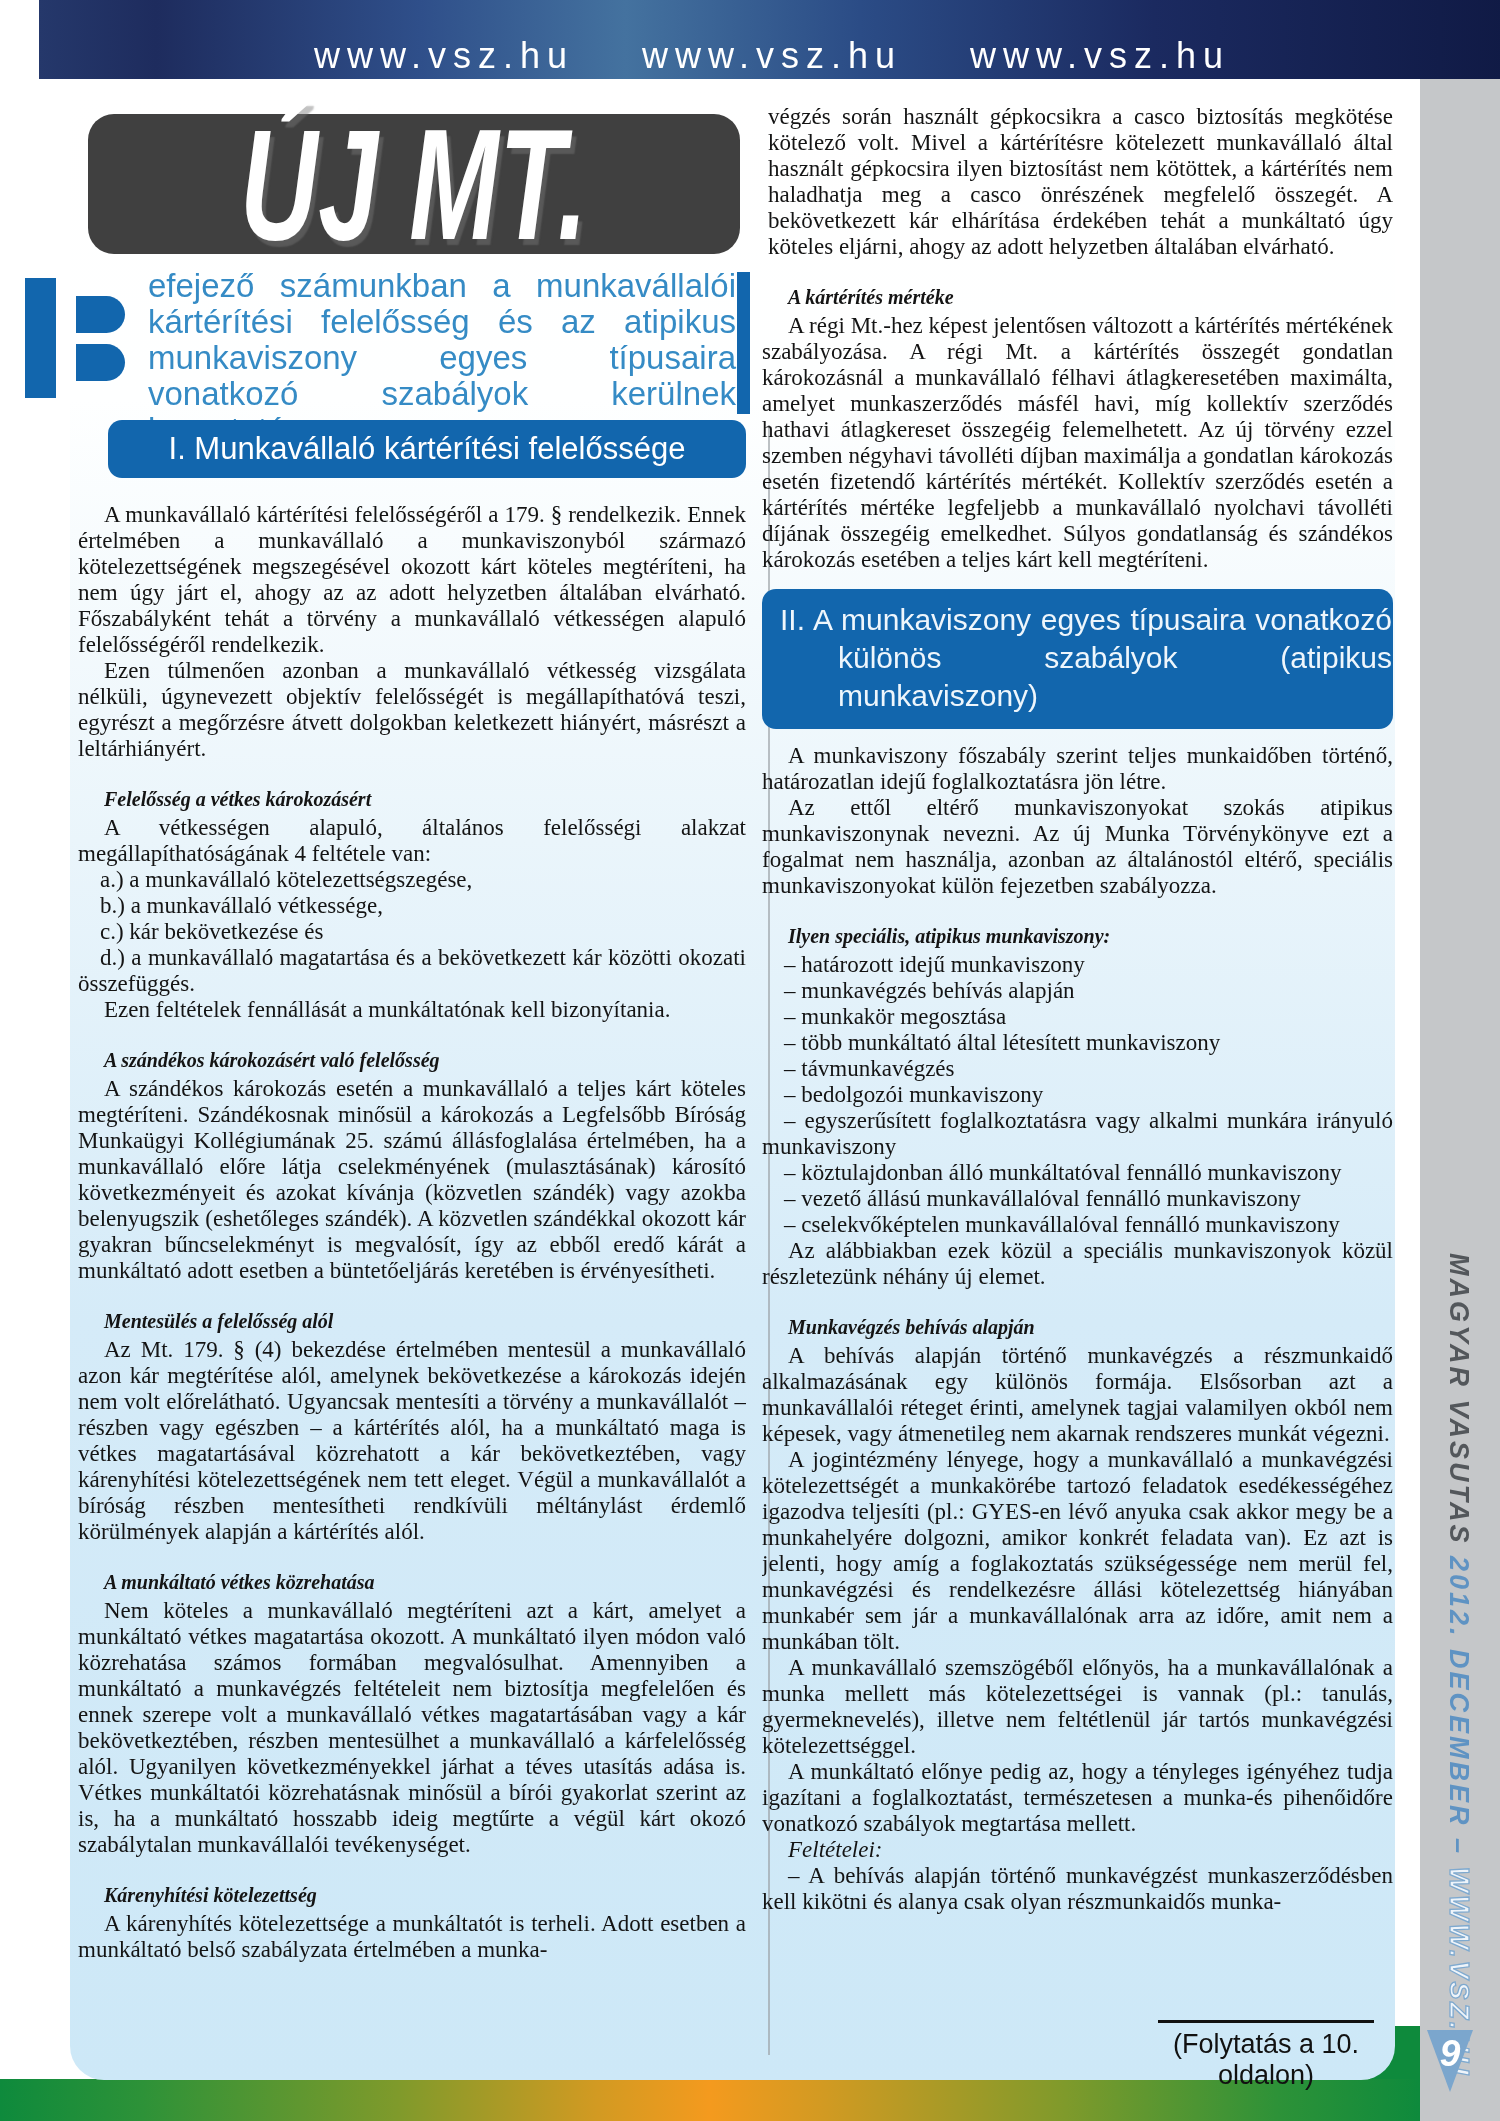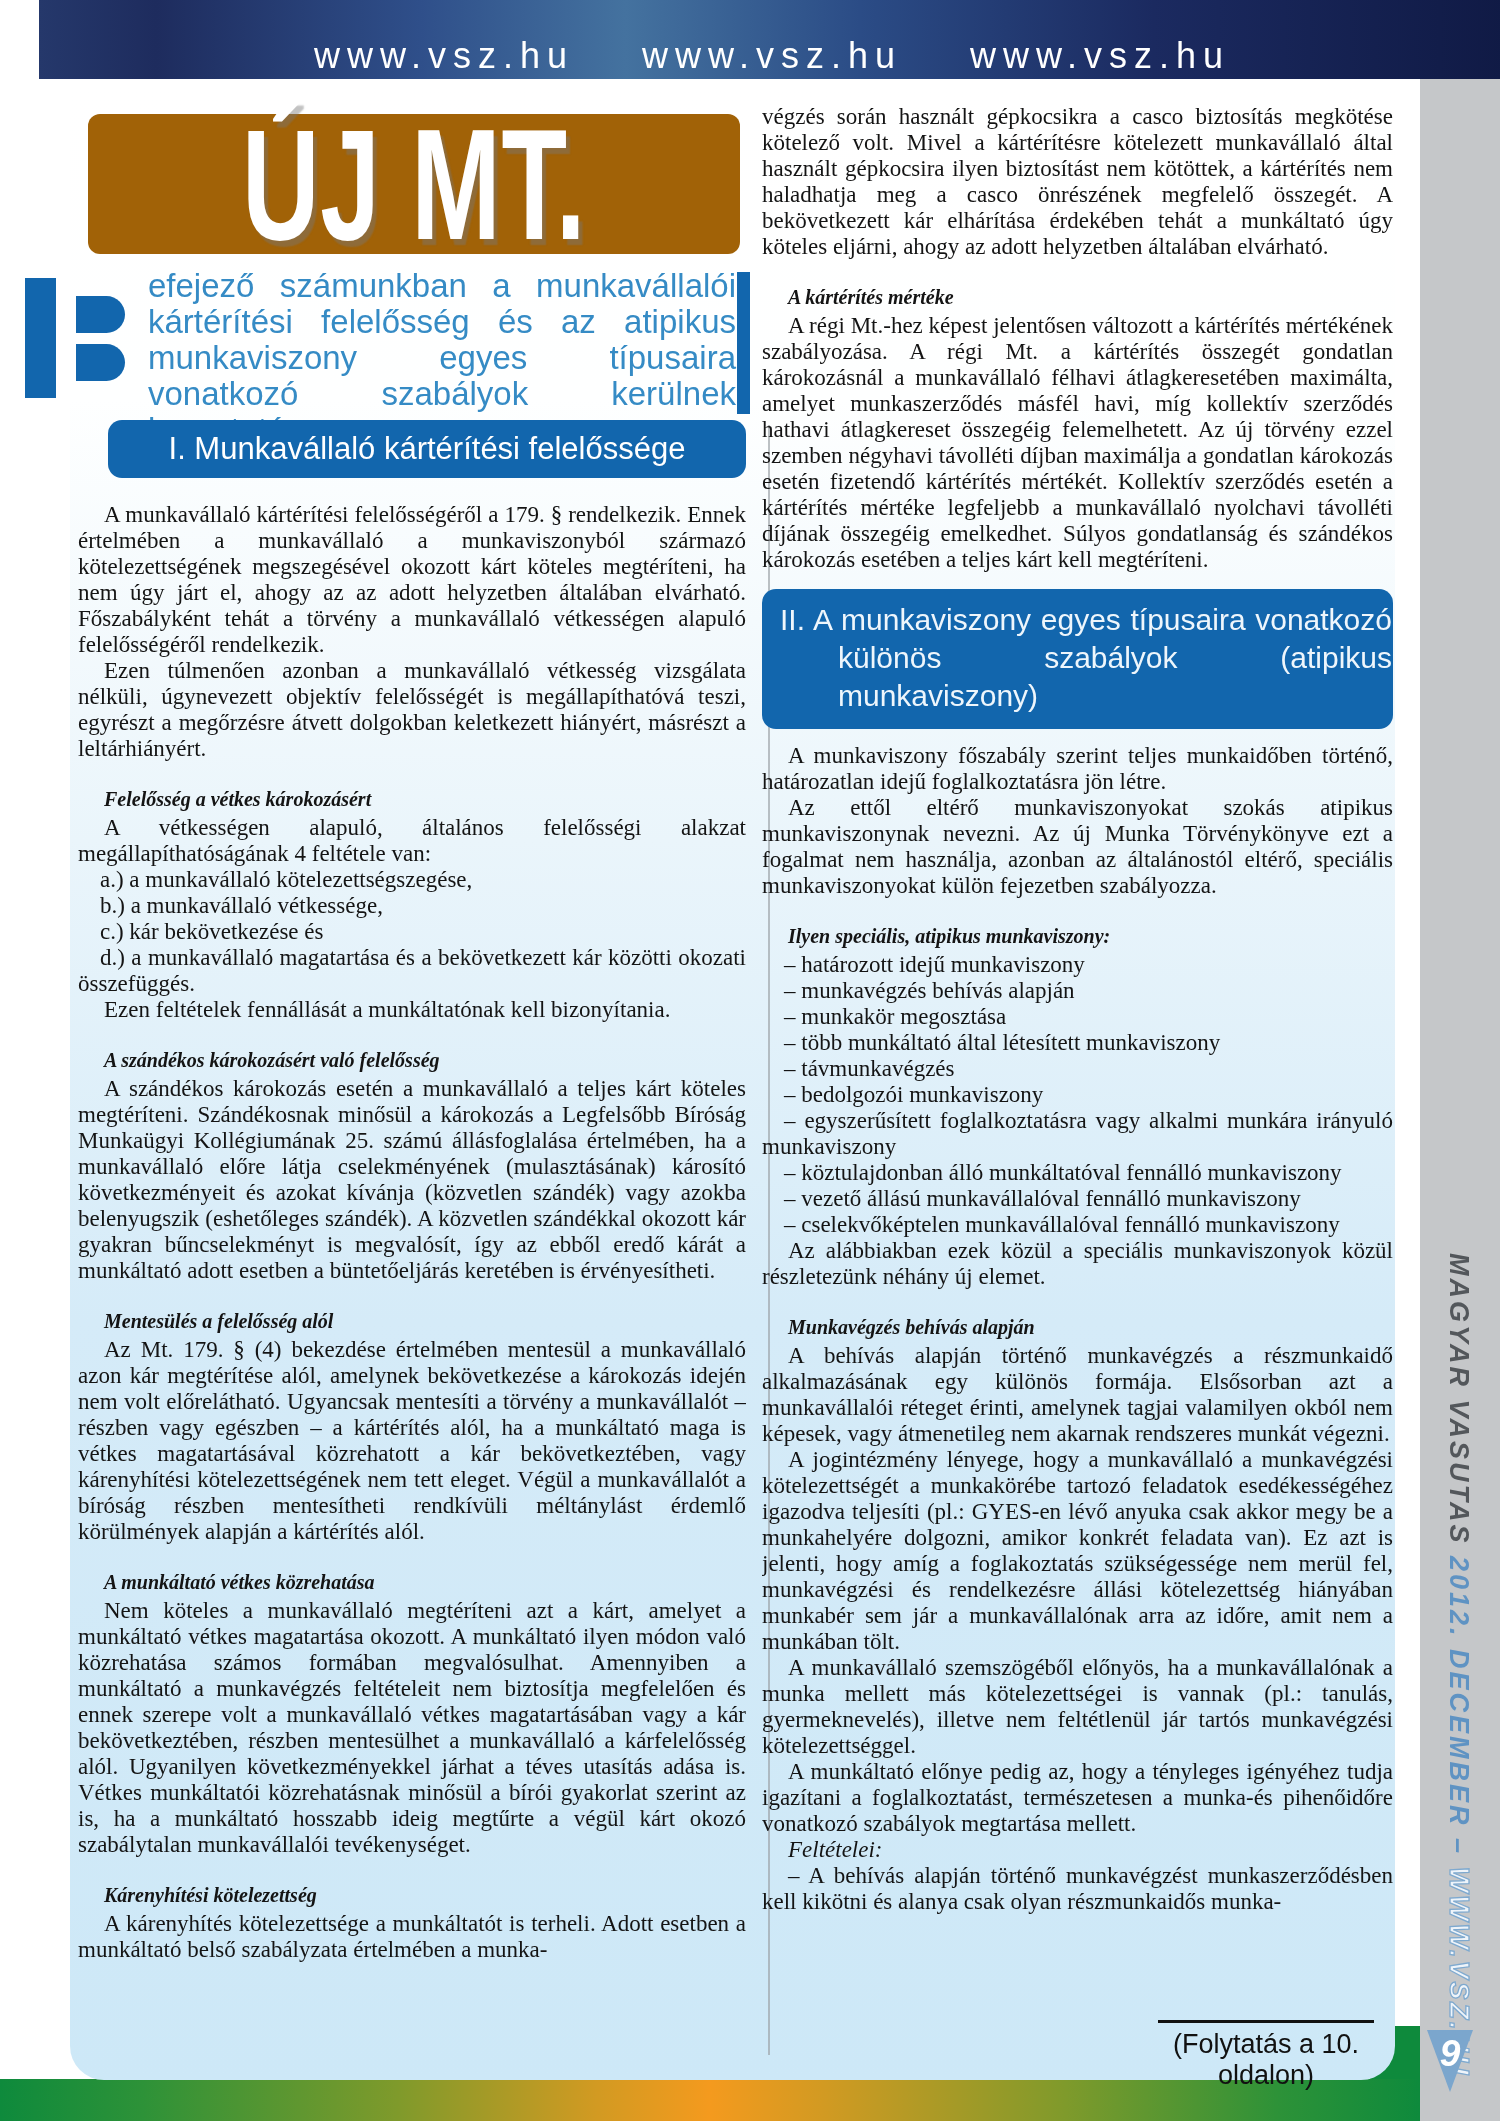--- a/index.html
+++ b/index.html
@@ -34,42 +34,42 @@
     background:linear-gradient(90deg,#0e8a3c 0%,#2d9238 10%,#7f9a2b 28%,#d29a22 42%,#f49a1e 50%,#d29a22 58%,#7f9a2b 75%,#2d9238 90%,#0e8a3c 100%);}
 
   
   .panel{position:absolute;left:70px;top:80px;width:1325px;height:2000px;z-index:2;
     border-radius:0 0 34px 34px;
     background:linear-gradient(180deg,#ffffff 0%,#feffff 16%,#eaf5fb 38%,#d5ebf8 62%,#cde8f7 100%);}
   .gutter-divider{position:absolute;left:768px;top:425px;width:2px;height:1630px;background:#9aa0a5;opacity:.65;z-index:3;}
 
   
   .masthead{position:absolute;left:88px;top:114px;width:652px;height:140px;z-index:3;
-    background:#a16207;border-radius:12px;display:flex;align-items:center;justify-content:center;}
+    background:#404040;border-radius:26px;display:flex;align-items:center;justify-content:center;font-style:italic;}
   .masthead-title{font-family:"Liberation Sans",sans-serif;font-weight:bold;font-size:158px;
     color:#ffffff;transform:scaleX(0.68);letter-spacing:1px;line-height:1;
     text-shadow:6px 6px 2px rgba(120,120,120,.45);white-space:nowrap;}
 
   
   .dropcap{position:absolute;left:25px;top:278px;width:100px;height:122px;z-index:3;}
   .dropcap .stem{position:absolute;left:0;top:0;width:31px;height:120px;background:#1266ad;}
   .dropcap .bump{position:absolute;left:51px;width:49px;height:37px;background:#1266ad;border-radius:0 19px 19px 0;}
   .dropcap .bump1{top:18px;}
   .dropcap .bump2{top:66px;}
   .intro-text{position:absolute;left:148px;top:268px;width:588px;z-index:3;
     font-family:"Liberation Sans",sans-serif;font-size:33px;line-height:36px;
     color:#358bc5;text-align:justify;}
   .intro-bar{position:absolute;left:737px;top:272px;width:13px;height:142px;background:#1266ad;z-index:3;}
 
   
   .col{position:absolute;z-index:3;font-size:23px;line-height:26px;color:#141414;text-align:justify;}
   .col-left{left:78px;top:420px;width:668px;height:1645px;overflow:hidden;}
   .col-right{left:762px;top:104px;width:631px;height:1905px;overflow:hidden;}
   .col p{margin:0;text-indent:26px;}
-  .col p.noindent{text-indent:0;}
+  .col p.noindent{text-indent:0;margin-left:6px;}
   .col p.li{text-indent:22px;}
   .col h4{margin:24px 0 2px 0;font-size:20px;line-height:27px;font-weight:bold;font-style:italic;text-indent:26px;}
   .col .italic-line{font-style:italic;text-indent:26px;}
 
   .section-box{background:#1266ad;color:#ffffff;font-family:"Liberation Sans",sans-serif;}
   .section1-box{height:58px;margin:0 0 24px 30px;border-radius:14px;
     display:flex;align-items:center;justify-content:center;
     font-size:31px;text-indent:0;}
   .section2-box{margin:16px 0 14px 0;border-radius:14px;padding:12px 1px 14px 76px;
     font-size:30px;line-height:38px;text-align:justify;text-indent:-58px;color:#eef6fc;box-sizing:border-box;}

